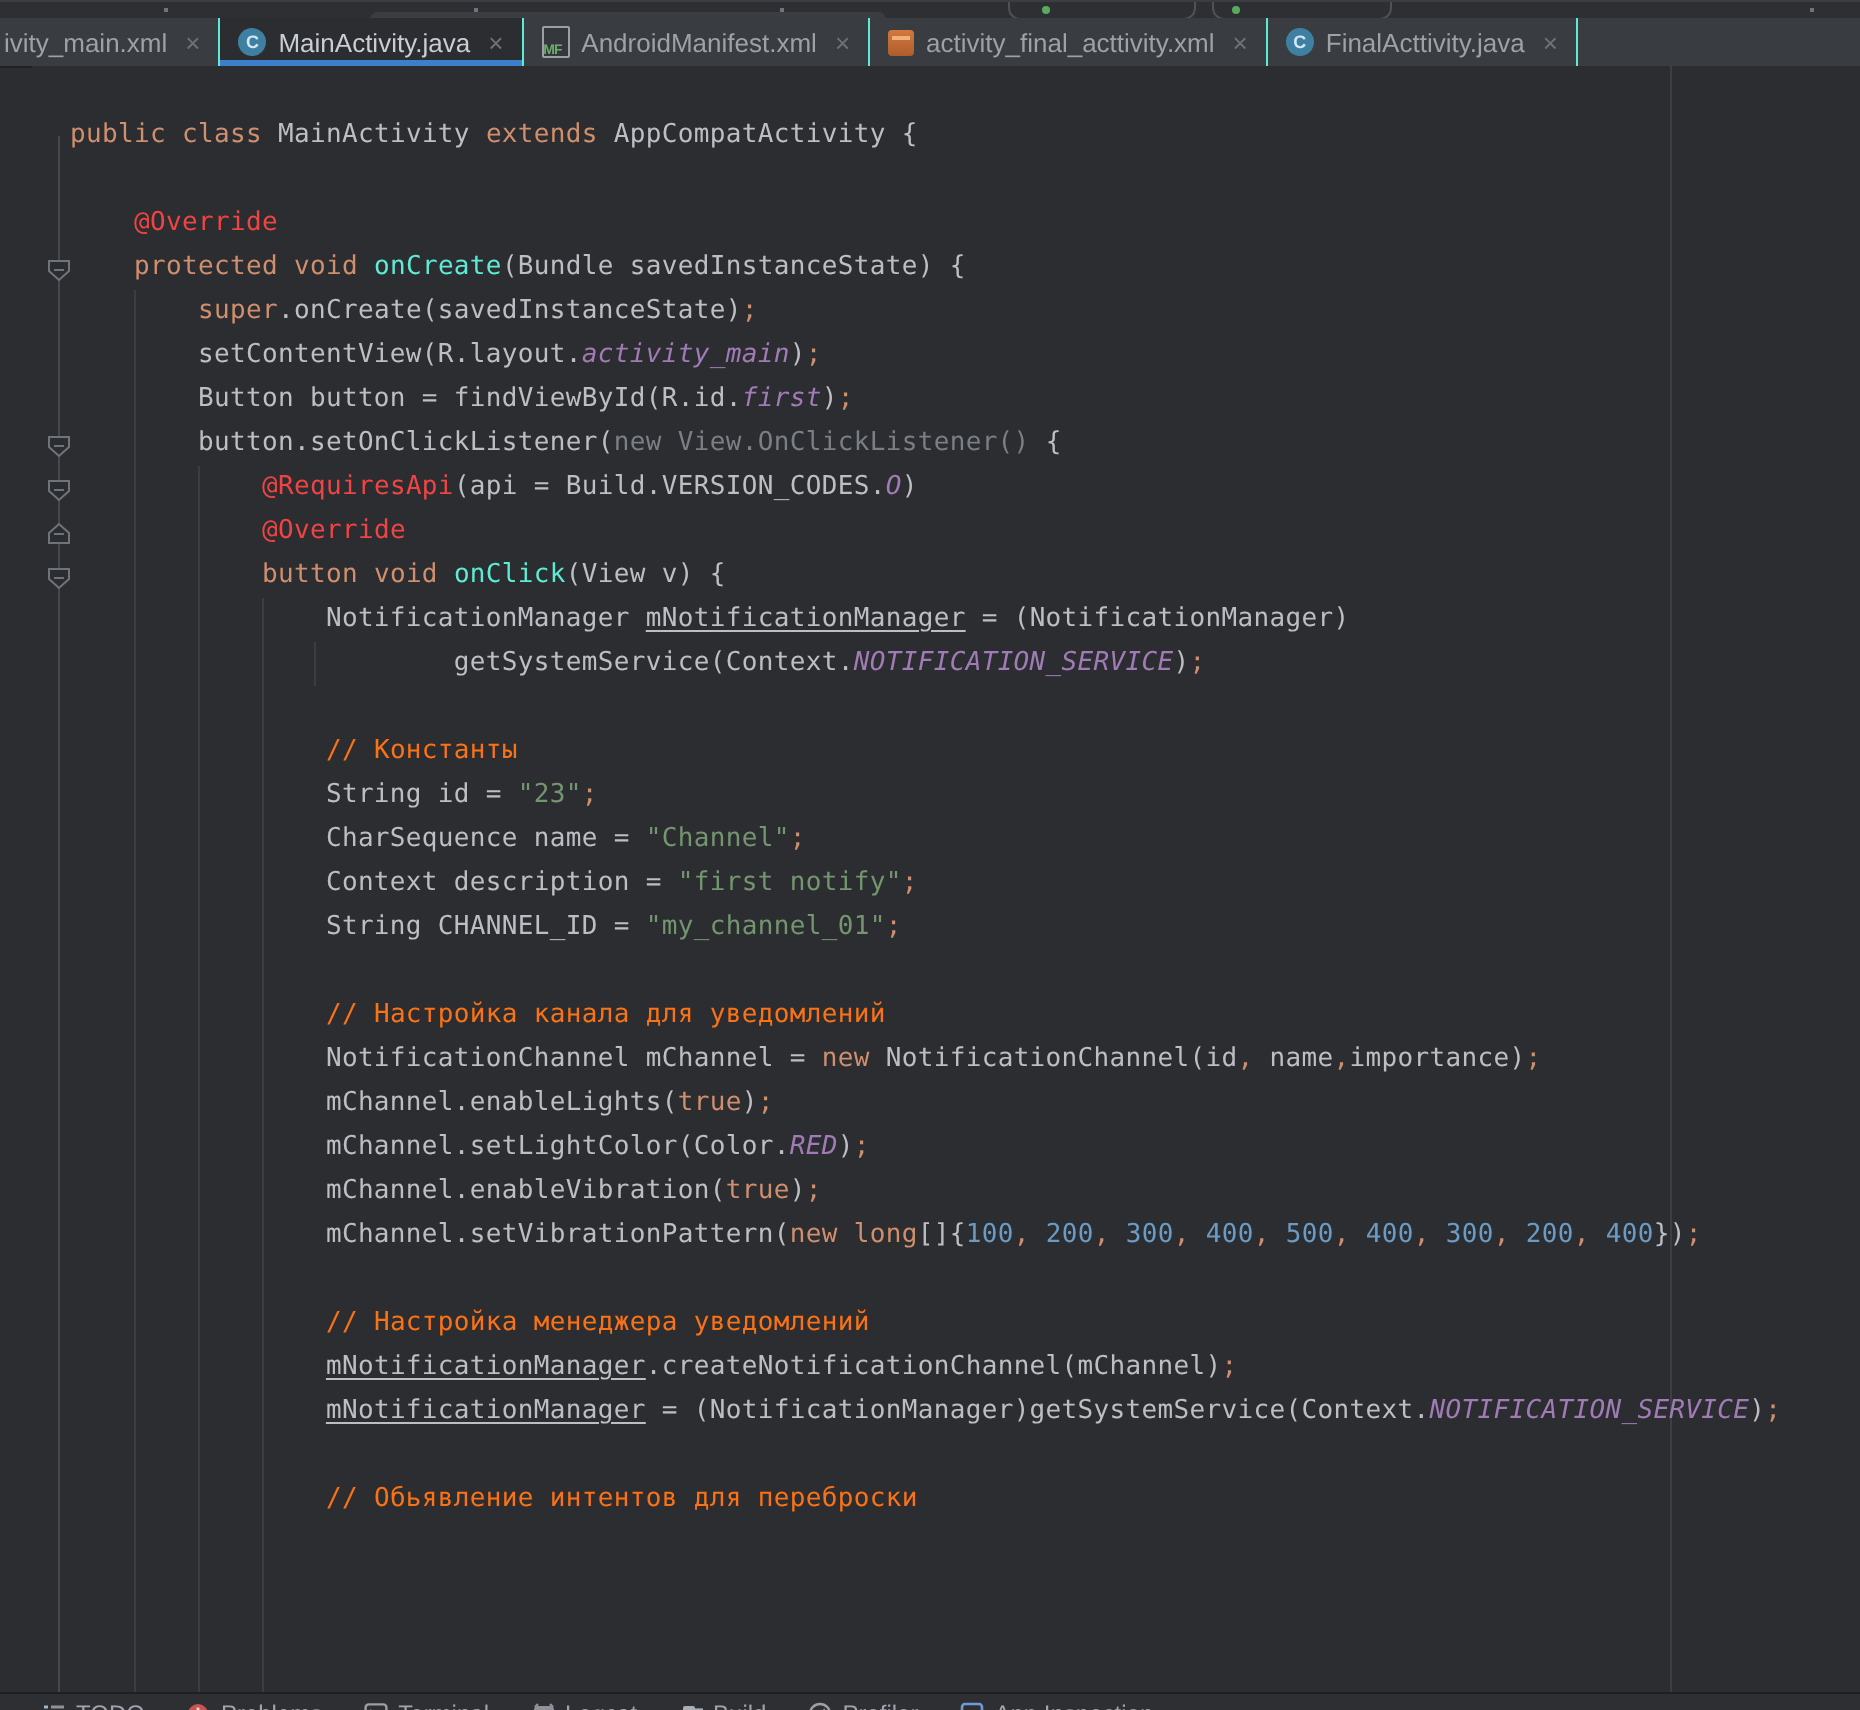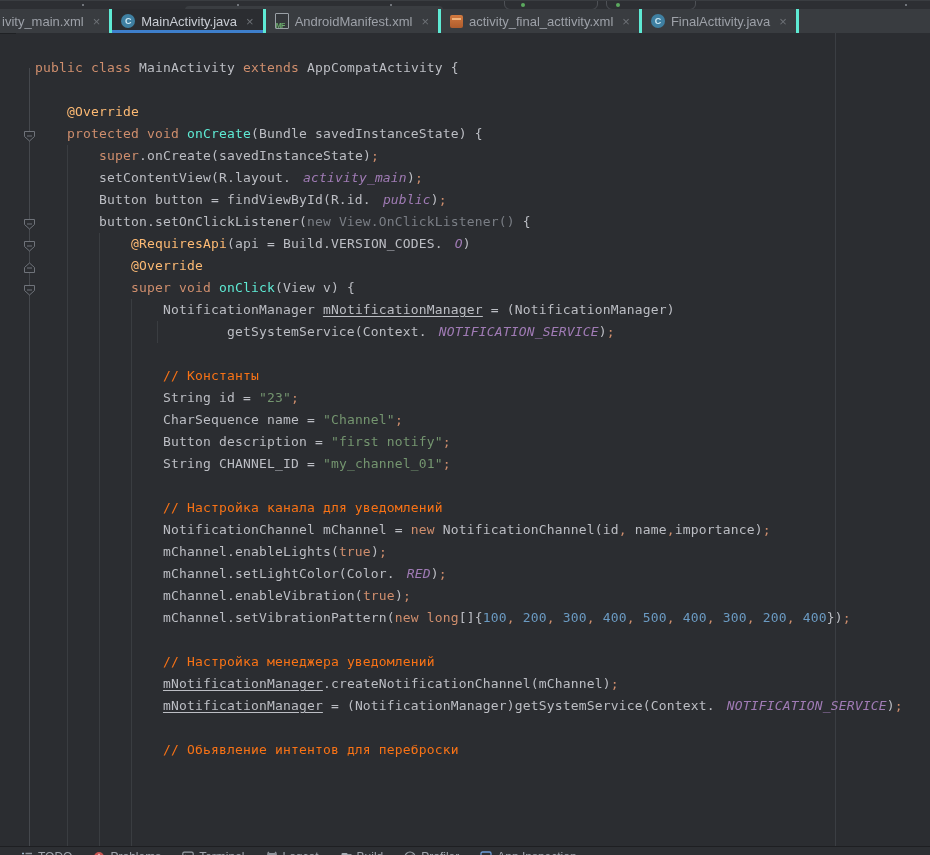--- a/index.html
+++ b/index.html
@@ -20,21 +20,21 @@
   .tick{position:absolute;top:3px;width:2px;height:2px;background:#70747A;}
   
   .tabbar{
     position:absolute;left:0;top:9px;width:930px;height:24px;
     background:#393C40;border-bottom:1px solid #1F2124;
     display:flex;align-items:stretch;
   }
   .tab{
     display:flex;align-items:center;gap:6px;padding:0 9px;
     font-size:13px;color:#9DA1A8;position:relative;
-    border-right:3px solid #5eead4;cursor:default;white-space:nowrap;
+    border-right:1px solid #5eead4;cursor:default;white-space:nowrap;
   }
   .tab.truncated{padding-left:2px;}
   .tab.active{background:#2B2D31;color:#C9CDD4;}
   .tab.active::after{
     content:"";position:absolute;left:0;right:0;bottom:0;height:3px;background:#3E7FCC;
   }
   .tab .close{color:#6E7277;font-size:13px;margin-left:3px;}
   .icon-java{
     width:14px;height:14px;border-radius:50%;background:#3F80A2;flex:0 0 auto;
     display:flex;align-items:center;justify-content:center;
@@ -61,26 +61,26 @@
   .indent-guide{position:absolute;width:1px;background:#3A3D41;}
   .margin-guide{position:absolute;left:819px;top:0;bottom:0;width:1px;background:#3B3E43;}
   .fold-marker{position:absolute;left:7px;width:13px;height:12px;}
   .code-lines{position:absolute;left:0;top:24px;right:0;}
   .code-line{
     height:22px;line-height:22px;padding-left:19px;white-space:pre;
     font-family:"DejaVu Sans Mono",monospace;font-size:13px;letter-spacing:0.17px;
   }
   .tk-d{color:#BCBEC4;}
   .tk-k{color:#CF8E6D;}
-  .tk-a{color:#fdba74;}
+  .tk-a{color:#ef4444;}
   .tk-m{color:#5eead4;}
   .tk-s{color:#74956F;}
   .tk-n{color:#6B9BC3;}
   .tk-c{color:#f97316;}
-  .tk-f{color:#A07BB5;font-style:italic;margin-left:12px;}
+  .tk-f{color:#A07BB5;font-style:italic;}
   .tk-g{color:#7A7E85;}
   .tk-u{color:#BCBEC4;text-decoration:underline;text-underline-offset:2px;}
   
   .statusbar{
     position:absolute;left:0;top:846px;width:930px;height:9px;overflow:hidden;
     background:#2D2F33;border-top:1px solid #1E1F22;
   }
   .statusbar-row{
     display:flex;align-items:center;gap:21px;padding-left:21px;height:20px;
   }
@@ -140,32 +140,32 @@
   <div class="indent-guide" style="left:115px;top:266px;bottom:0;"></div>
   <div class="indent-guide" style="left:141px;top:288px;height:22px;"></div>
   <div class="margin-guide"></div>
   <div class="code-lines">
       <div class="code-line"><span class="tk-k">public class </span><span class="tk-d">MainActivity </span><span class="tk-k">extends </span><span class="tk-d">AppCompatActivity {</span></div>
       <div class="code-line"></div>
       <div class="code-line"><span class="tk-d">    </span><span class="tk-a">@Override</span></div>
       <div class="code-line"><span class="tk-d">    </span><span class="tk-k">protected void </span><span class="tk-m">onCreate</span><span class="tk-d">(Bundle savedInstanceState) {</span></div>
       <div class="code-line"><span class="tk-d">        </span><span class="tk-k">super</span><span class="tk-d">.onCreate(savedInstanceState)</span><span class="tk-k">;</span></div>
       <div class="code-line"><span class="tk-d">        setContentView(R.layout.</span><span class="tk-f">activity_main</span><span class="tk-d">)</span><span class="tk-k">;</span></div>
-      <div class="code-line"><span class="tk-d">        Button button = findViewById(R.id.</span><span class="tk-f">public</span><span class="tk-d">)</span><span class="tk-k">;</span></div>
+      <div class="code-line"><span class="tk-d">        Button button = findViewById(R.id.</span><span class="tk-f">first</span><span class="tk-d">)</span><span class="tk-k">;</span></div>
       <div class="code-line"><span class="tk-d">        button.setOnClickListener(</span><span class="tk-g">new View.OnClickListener() </span><span class="tk-d">{</span></div>
       <div class="code-line"><span class="tk-d">            </span><span class="tk-a">@RequiresApi</span><span class="tk-d">(api = Build.VERSION_CODES.</span><span class="tk-f">O</span><span class="tk-d">)</span></div>
       <div class="code-line"><span class="tk-d">            </span><span class="tk-a">@Override</span></div>
-      <div class="code-line"><span class="tk-d">            </span><span class="tk-k">super void </span><span class="tk-m">onClick</span><span class="tk-d">(View v) {</span></div>
+      <div class="code-line"><span class="tk-d">            </span><span class="tk-k">button void </span><span class="tk-m">onClick</span><span class="tk-d">(View v) {</span></div>
       <div class="code-line"><span class="tk-d">                NotificationManager </span><span class="tk-u">mNotificationManager</span><span class="tk-d"> = (NotificationManager)</span></div>
       <div class="code-line"><span class="tk-d">                        getSystemService(Context.</span><span class="tk-f">NOTIFICATION_SERVICE</span><span class="tk-d">)</span><span class="tk-k">;</span></div>
       <div class="code-line"></div>
       <div class="code-line"><span class="tk-d">                </span><span class="tk-c">// Константы</span></div>
       <div class="code-line"><span class="tk-d">                String id = </span><span class="tk-s">"23"</span><span class="tk-k">;</span></div>
       <div class="code-line"><span class="tk-d">                CharSequence name = </span><span class="tk-s">"Channel"</span><span class="tk-k">;</span></div>
-      <div class="code-line"><span class="tk-d">                Button description = </span><span class="tk-s">"first notify"</span><span class="tk-k">;</span></div>
+      <div class="code-line"><span class="tk-d">                Context description = </span><span class="tk-s">"first notify"</span><span class="tk-k">;</span></div>
       <div class="code-line"><span class="tk-d">                String CHANNEL_ID = </span><span class="tk-s">"my_channel_01"</span><span class="tk-k">;</span></div>
       <div class="code-line"></div>
       <div class="code-line"><span class="tk-d">                </span><span class="tk-c">// Настройка канала для уведомлений</span></div>
       <div class="code-line"><span class="tk-d">                NotificationChannel mChannel = </span><span class="tk-k">new</span><span class="tk-d"> NotificationChannel(id</span><span class="tk-k">,</span><span class="tk-d"> name</span><span class="tk-k">,</span><span class="tk-d">importance)</span><span class="tk-k">;</span></div>
       <div class="code-line"><span class="tk-d">                mChannel.enableLights(</span><span class="tk-k">true</span><span class="tk-d">)</span><span class="tk-k">;</span></div>
       <div class="code-line"><span class="tk-d">                mChannel.setLightColor(Color.</span><span class="tk-f">RED</span><span class="tk-d">)</span><span class="tk-k">;</span></div>
       <div class="code-line"><span class="tk-d">                mChannel.enableVibration(</span><span class="tk-k">true</span><span class="tk-d">)</span><span class="tk-k">;</span></div>
       <div class="code-line"><span class="tk-d">                mChannel.setVibrationPattern(</span><span class="tk-k">new long</span><span class="tk-d">[]{</span><span class="tk-n">100</span><span class="tk-k">, </span><span class="tk-n">200</span><span class="tk-k">, </span><span class="tk-n">300</span><span class="tk-k">, </span><span class="tk-n">400</span><span class="tk-k">, </span><span class="tk-n">500</span><span class="tk-k">, </span><span class="tk-n">400</span><span class="tk-k">, </span><span class="tk-n">300</span><span class="tk-k">, </span><span class="tk-n">200</span><span class="tk-k">, </span><span class="tk-n">400</span><span class="tk-d">})</span><span class="tk-k">;</span></div>
       <div class="code-line"></div>
       <div class="code-line"><span class="tk-d">                </span><span class="tk-c">// Настройка менеджера уведомлений</span></div>

